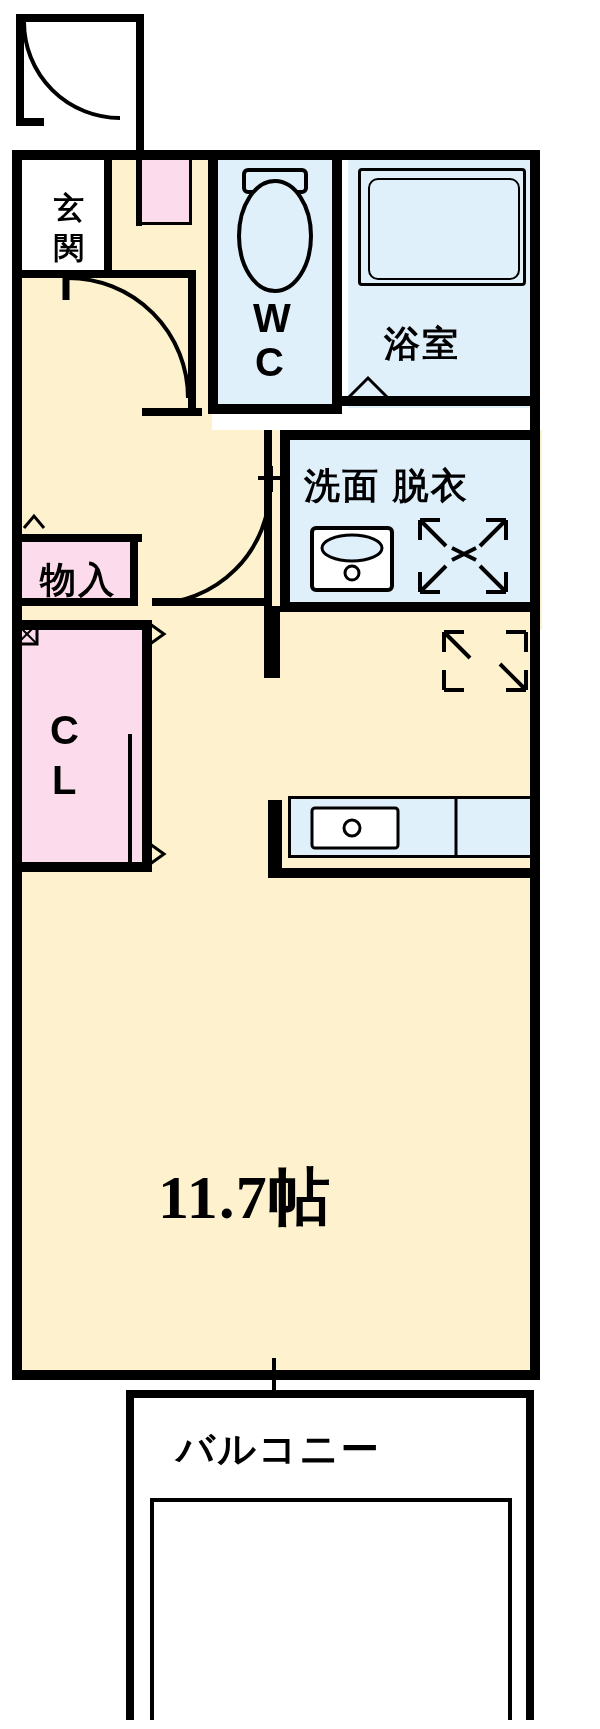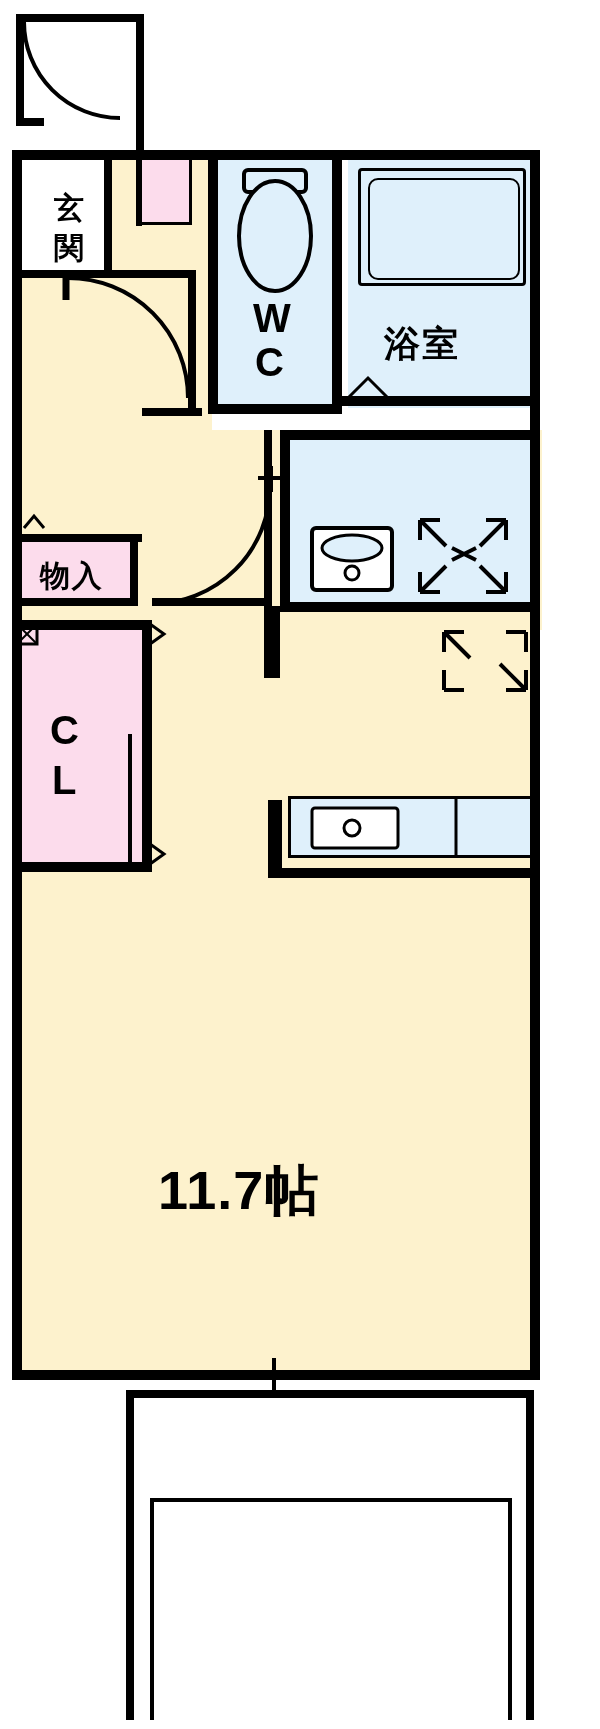--- a/index.html
+++ b/index.html
@@ -84,20 +84,21 @@
   <div class="lbl" style="left:384px;top:320px;font-size:36px;">浴室</div>
 
   <div class="wall" style="left:280px;top:430px;width:260px;height:10px;"></div>
   <div class="wall" style="left:280px;top:430px;width:10px;height:180px;"></div>
   <div class="wall" style="left:280px;top:602px;width:260px;height:10px;"></div>
   <div class="wall" style="left:264px;top:430px;width:8px;height:130px;"></div>
   <svg style="left:0;top:0;width:600px;height:1729px;">
     <line x1="258" y1="478" x2="284" y2="478" stroke="#000" stroke-width="4"></line>
     <line x1="271" y1="466" x2="271" y2="492" stroke="#000" stroke-width="4"></line>
   </svg>
+  <div class="lbl" style="left:304px;top:462px;font-size:36px;">洗面 脱衣</div>
 
   <svg style="left:0;top:0;width:600px;height:1729px;">
     <rect x="312" y="528" width="80" height="62" rx="4" fill="#ffffff" stroke="#000" stroke-width="4"></rect>
     <ellipse cx="352" cy="548" rx="30" ry="13" fill="#dff0fb" stroke="#000" stroke-width="3"></ellipse>
     <circle cx="352" cy="573" r="7" fill="none" stroke="#000" stroke-width="3"></circle>
   </svg>
 
   <svg style="left:0;top:0;width:600px;height:1729px;">
     <path d="M420 520 L420 540 M420 520 L440 520 M420 520 L446 546" fill="none" stroke="#000" stroke-width="4"></path>
     <path d="M506 520 L486 520 M506 520 L506 540 M506 520 L480 546" fill="none" stroke="#000" stroke-width="4"></path>
@@ -117,21 +118,21 @@
   <div class="wall" style="left:130px;top:534px;width:8px;height:72px;"></div>
   <div class="wall" style="left:12px;top:598px;width:126px;height:8px;"></div>
   <svg style="left:0;top:0;width:600px;height:1729px;">
     <path d="M24 528 L34 516 L44 528" fill="none" stroke="#000" stroke-width="3"></path>
     <rect x="17" y="624" width="20" height="20" fill="none" stroke="#000" stroke-width="3"></rect>
     <line x1="17" y1="624" x2="37" y2="644" stroke="#000" stroke-width="2"></line>
     <line x1="37" y1="624" x2="17" y2="644" stroke="#000" stroke-width="2"></line>
     <path d="M150 624 L164 634 L150 644 Z" fill="none" stroke="#000" stroke-width="3"></path>
     <path d="M150 844 L164 854 L150 864 Z" fill="none" stroke="#000" stroke-width="3"></path>
   </svg>
-  <div class="lbl" style="left:40px;top:556px;font-size:30px;font-family:Liberation Serif, serif;">物入</div>
+  <div class="lbl" style="left:40px;top:556px;font-size:36px;font-family:Liberation Serif, serif;">物入</div>
 
   <div class="wall" style="left:12px;top:620px;width:140px;height:10px;"></div>
   <div class="wall" style="left:142px;top:620px;width:10px;height:252px;"></div>
   <div class="wall" style="left:12px;top:862px;width:140px;height:10px;"></div>
   <div class="thin" style="left:128px;top:734px;width:4px;height:128px;"></div>
   <div class="lbl" style="left:50px;top:708px;font-size:40px;">C</div>
   <div class="lbl" style="left:52px;top:758px;font-size:40px;">L</div>
 
   <svg style="left:0;top:0;width:600px;height:1729px;">
     <path d="M152 604 A 118 118 0 0 0 270 486" fill="none" stroke="#000" stroke-width="4"></path>
@@ -141,29 +142,30 @@
   <div class="wall" style="left:264px;top:606px;width:16px;height:72px;"></div>
 
   <div class="wall" style="left:268px;top:868px;width:272px;height:10px;"></div>
   <div class="wall" style="left:268px;top:800px;width:14px;height:78px;"></div>
   <svg style="left:0;top:0;width:600px;height:1729px;">
     <rect x="312" y="808" width="86" height="40" rx="3" fill="#ffffff" stroke="#000" stroke-width="3"></rect>
     <circle cx="352" cy="828" r="8" fill="none" stroke="#000" stroke-width="3"></circle>
     <line x1="456" y1="799" x2="456" y2="856" stroke="#000" stroke-width="3"></line>
   </svg>
 
-  <div class="lbl" style="left:158px;top:1155px;font-size:54px;letter-spacing:0.02em;">11.7帖</div>
+  <div class="lbl" style="left:158px;top:1155px;font-size:62px;letter-spacing:0.02em;font-family:Liberation Serif, serif;">11.7帖</div>
 
   <svg style="left:0;top:0;width:600px;height:1729px;">
     <line x1="258" y1="1374" x2="290" y2="1374" stroke="#000" stroke-width="4"></line>
     <line x1="274" y1="1358" x2="274" y2="1390" stroke="#000" stroke-width="4"></line>
   </svg>
   <div class="wall" style="left:126px;top:1390px;width:8px;height:330px;"></div>
   <div class="wall" style="left:526px;top:1390px;width:8px;height:330px;"></div>
   <div class="wall" style="left:126px;top:1390px;width:408px;height:8px;"></div>
   <div class="thin" style="left:150px;top:1498px;width:362px;height:4px;"></div>
   <div class="thin" style="left:150px;top:1498px;width:4px;height:222px;"></div>
   <div class="thin" style="left:508px;top:1498px;width:4px;height:222px;"></div>
+  <div class="lbl" style="left:176px;top:1424px;font-size:38px;letter-spacing:0.06em;">バルコニー</div>
 
   <div class="lbl" style="left:54px;top:188px;font-size:30px;">玄</div>
   <div class="lbl" style="left:54px;top:228px;font-size:30px;">関</div>
 
 </div>
 
 </body></html>

